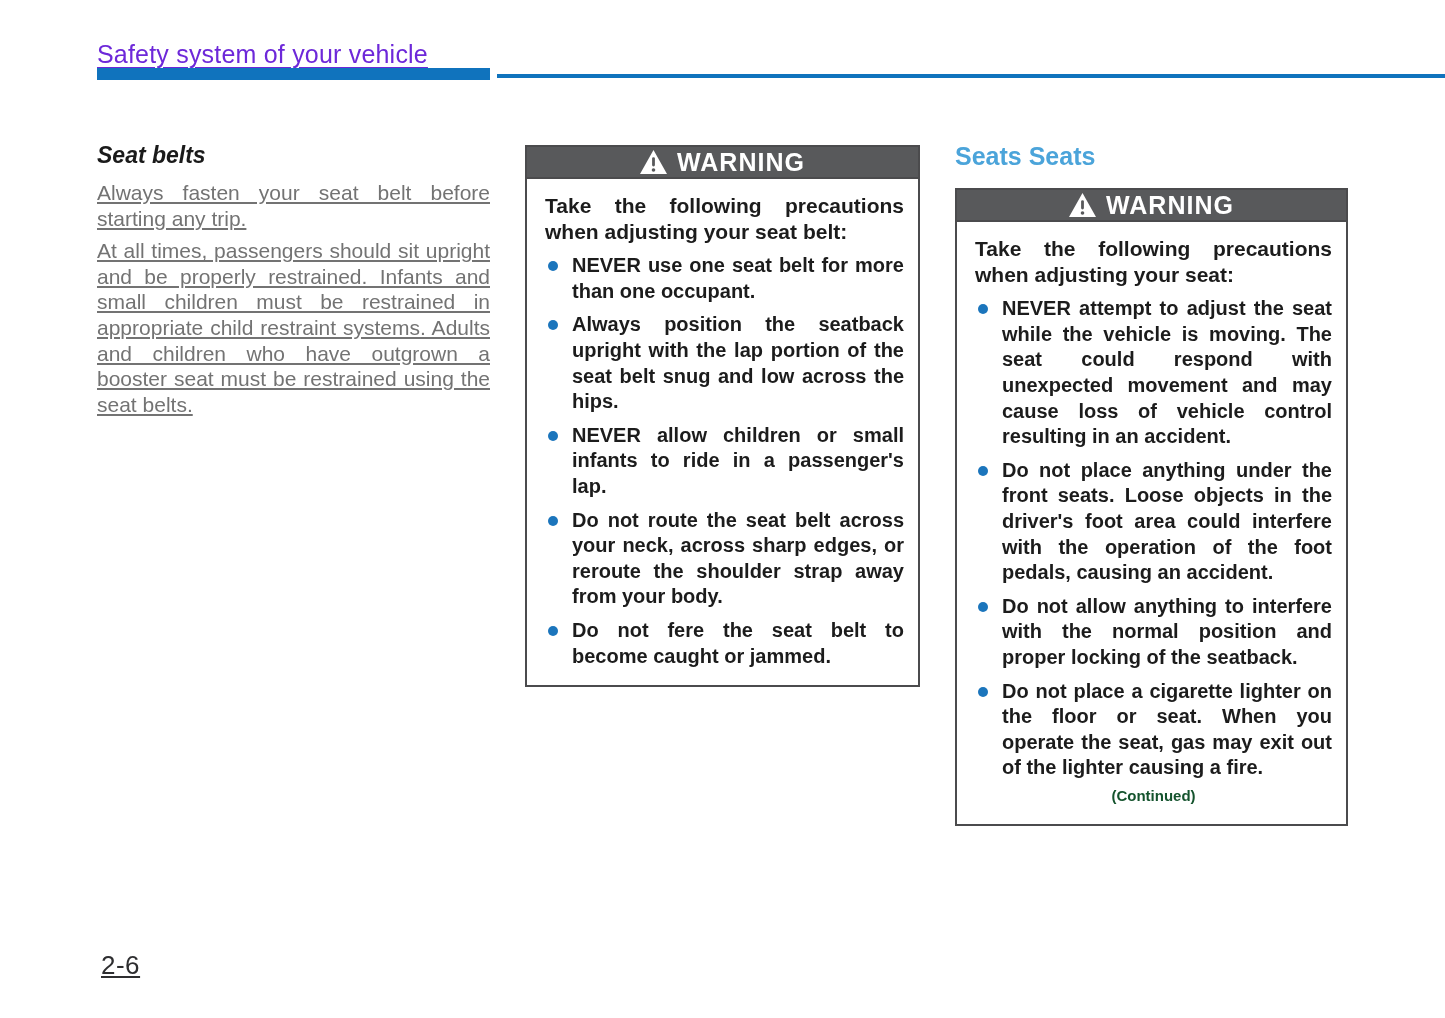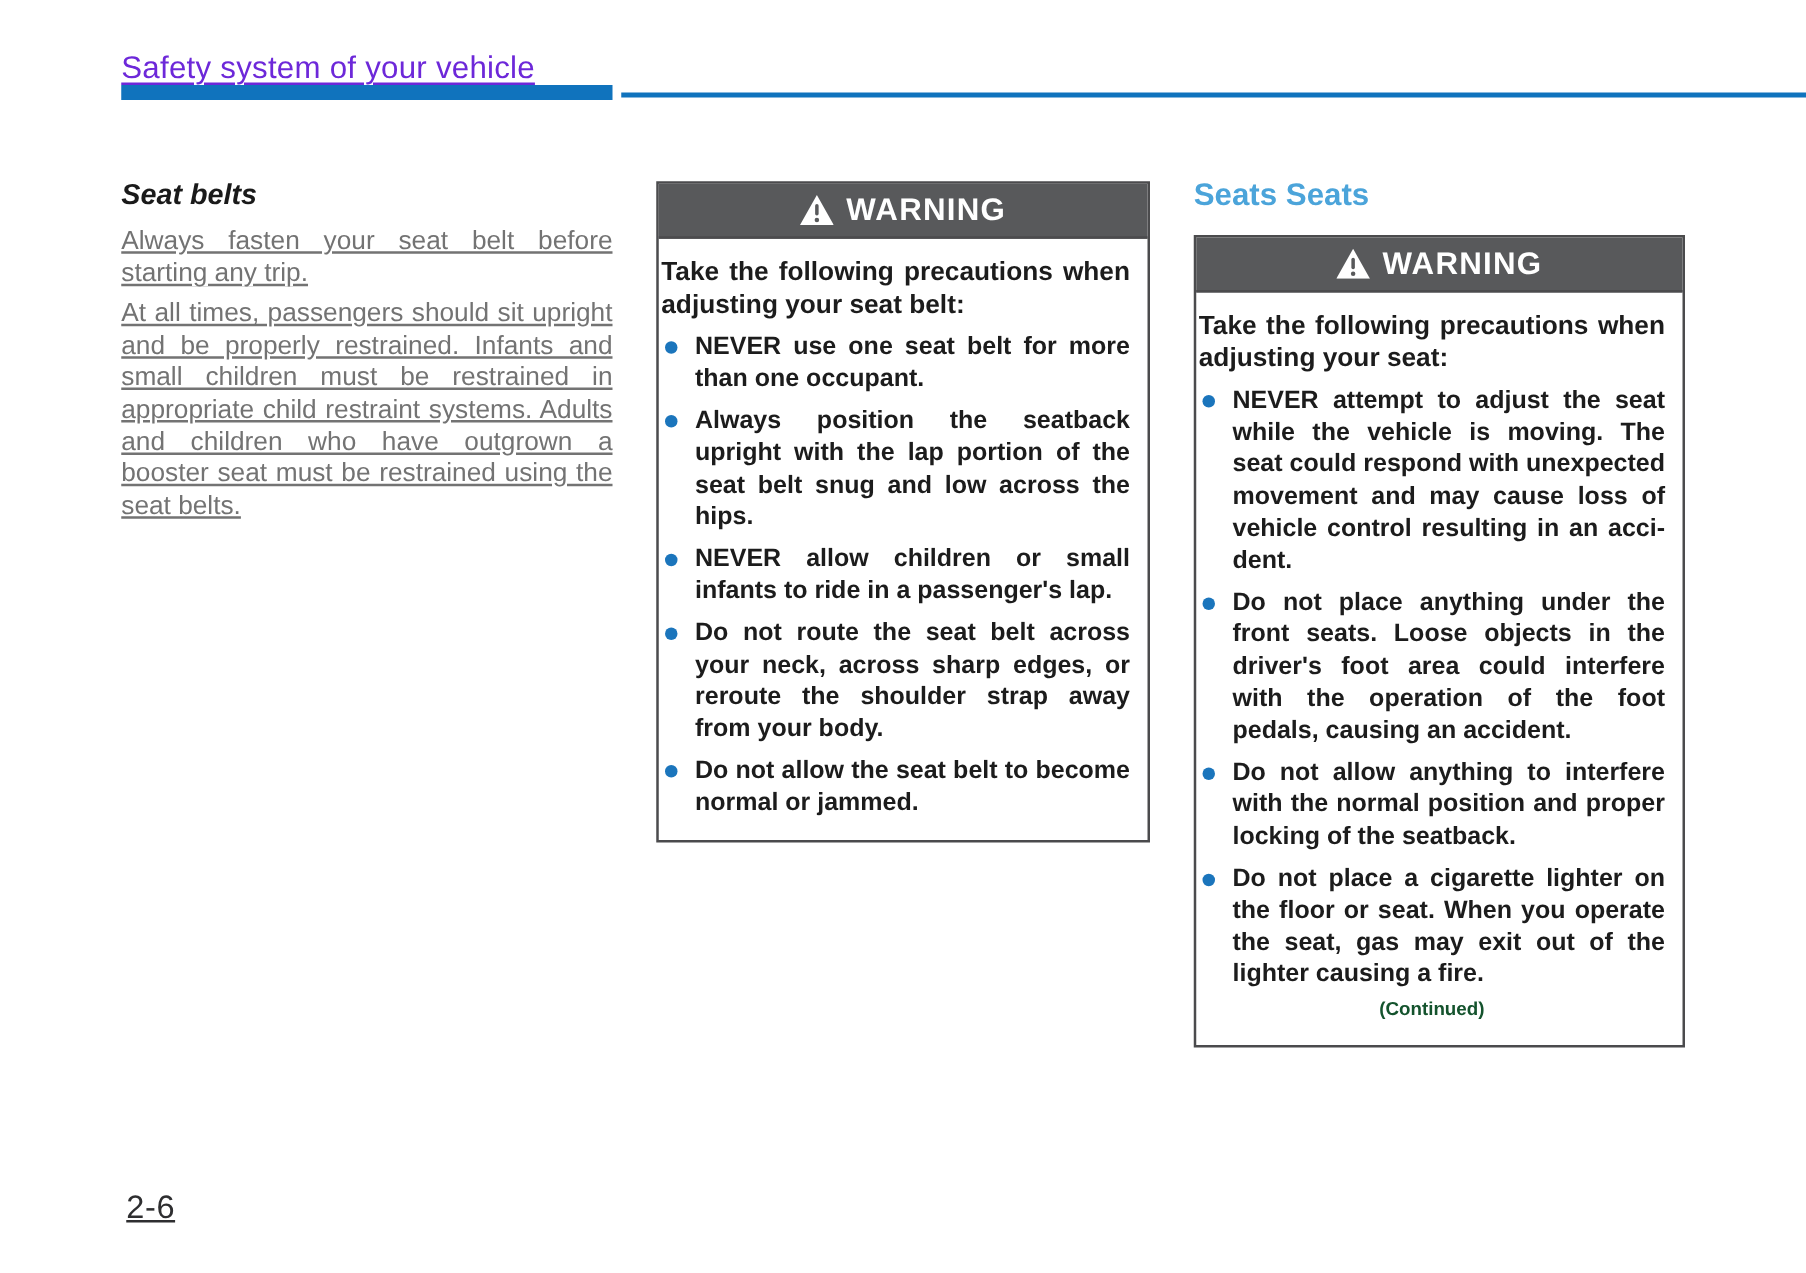--- a/index.html
+++ b/index.html
@@ -57,30 +57,30 @@
   }
 
   
   .warning-box {
     border: 2px solid #4b4b4d;
     background: #ffffff;
     width: 100%;
   }
   .warning-header {
     background: #58595b;
-    height: 44px;
+    height: 32px;
     display: flex; align-items: center; justify-content: center;
     gap: 10px;
     border-bottom: 2px solid #4b4b4d;
   }
   .warning-header .wtitle {
     color: #ffffff; font-size: 25px; font-weight: bold;
     letter-spacing: 1px;
   }
-  .warning-body { padding: 14px 14px 16px 2px; }
+  .warning-body { padding: 14px 14px 16px 18px; }
   .warning-intro {
     font-size: 21px; line-height: 25.6px; font-weight: bold;
     text-align: justify; color: #1c1c1c;
     margin-bottom: 9px;
   }
   ul.warning-list { list-style: none; }
   ul.warning-list li {
     position: relative;
     padding-left: 27px;
     margin-bottom: 8px;
@@ -146,21 +146,21 @@
             <li>
               <span class="bullet-dot"></span>
               <span class="bullet-text">NEVER allow children or small infants to ride in a passenger's lap.</span>
             </li>
             <li>
               <span class="bullet-dot"></span>
               <span class="bullet-text">Do not route the seat belt across your neck, across sharp edges, or reroute the shoulder strap away from your body.</span>
             </li>
             <li>
               <span class="bullet-dot"></span>
-              <span class="bullet-text">Do not allow the seat belt to become normal or jammed.</span>
+              <span class="bullet-text">Do not fere the seat belt to become caught or jammed.</span>
             </li>
           </ul>
         </div>
       </div>
     </div>
 
     <div class="col-3">
       <div class="section-heading-blue">Seats Seats</div>
       <div class="warning-box">
         <div class="warning-header">

